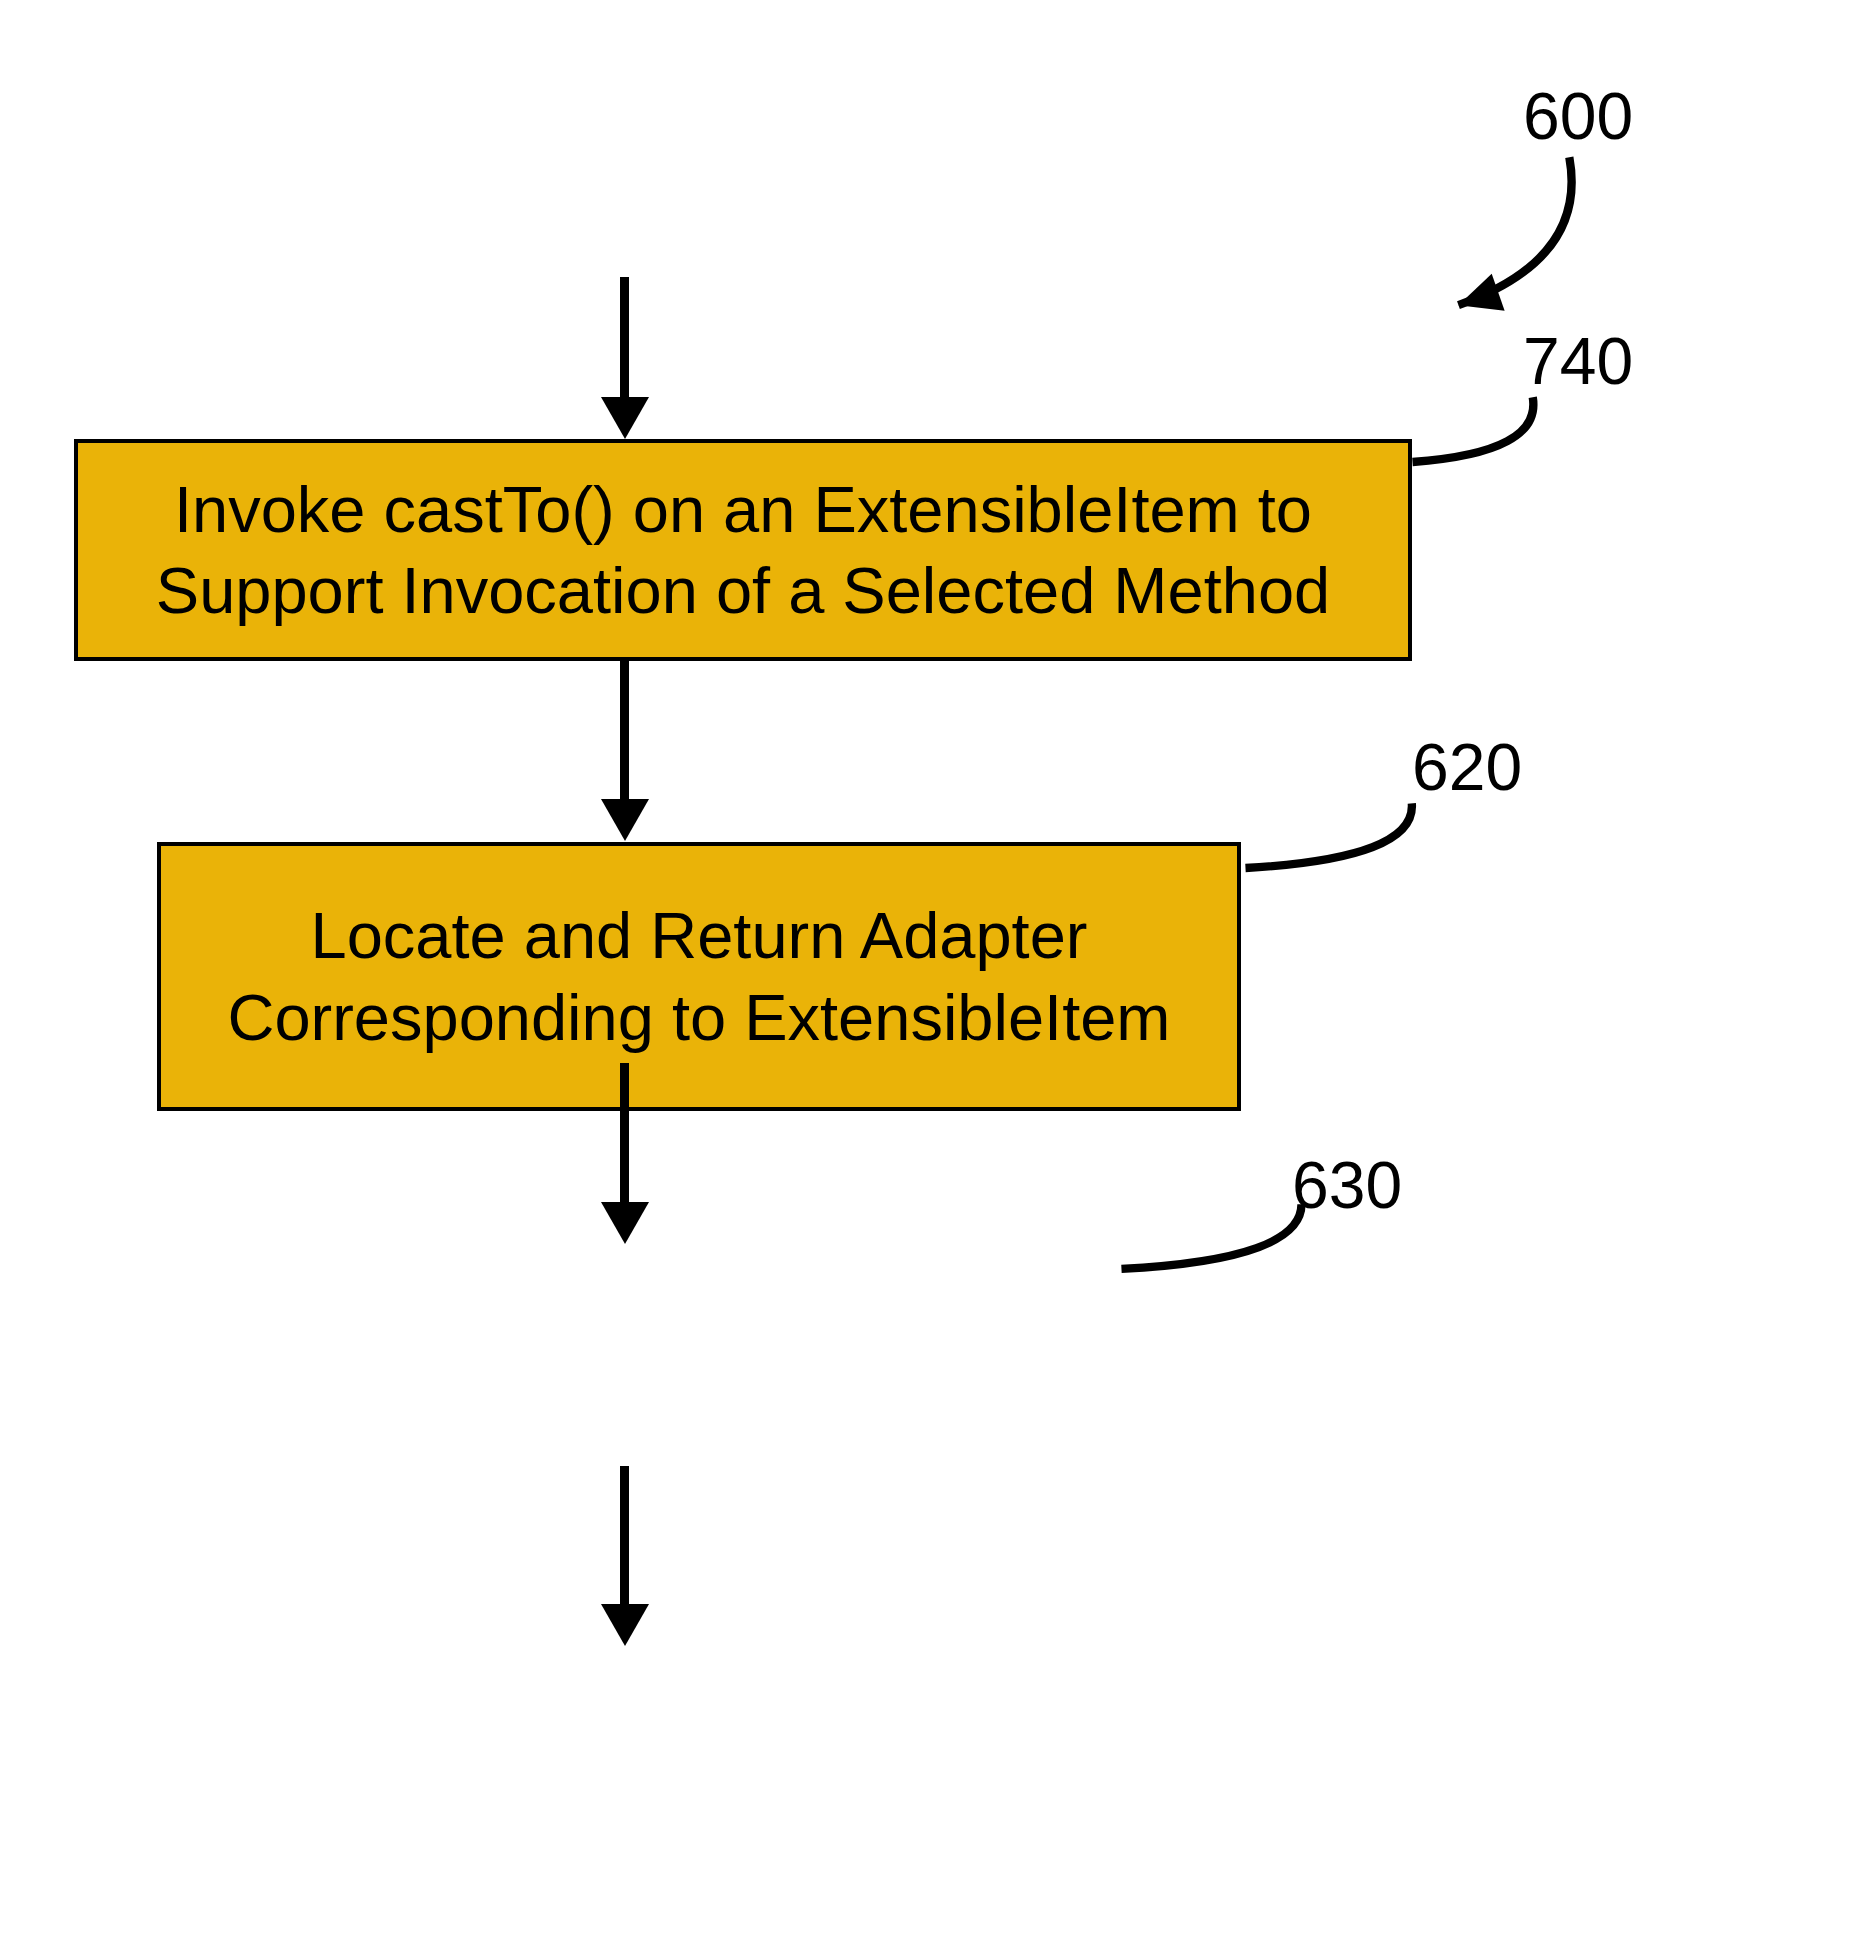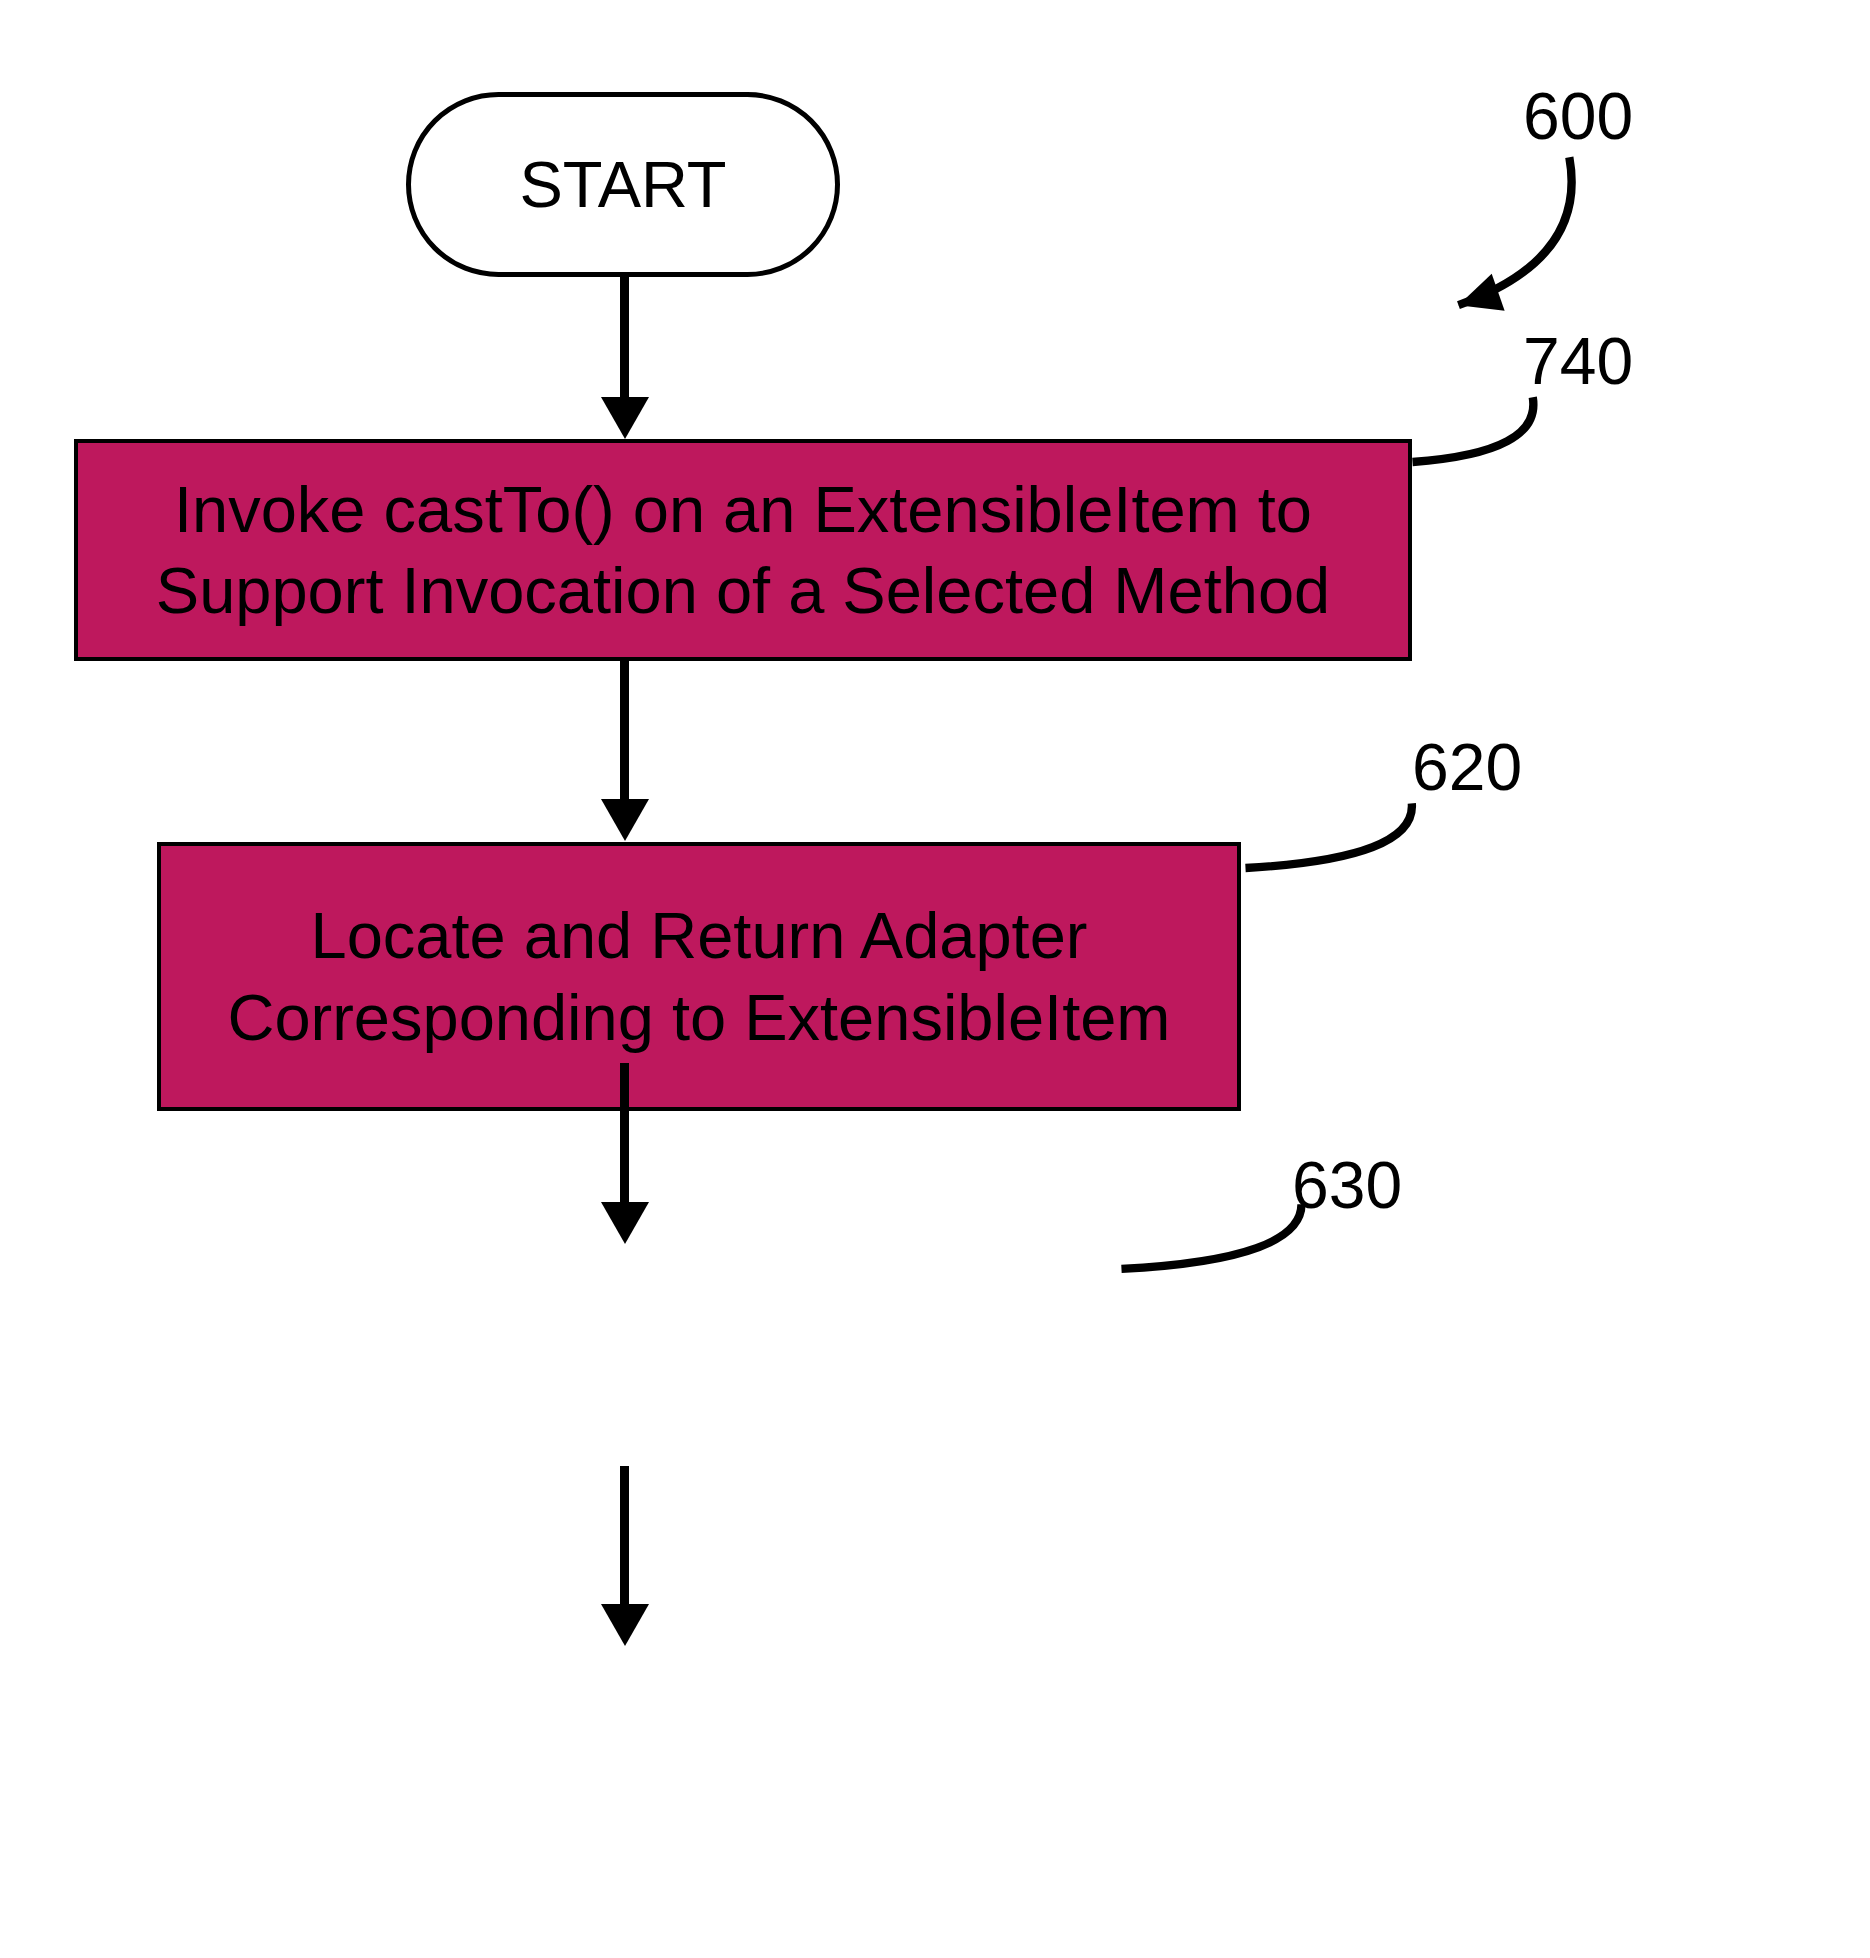--- a/index.html
+++ b/index.html
@@ -21,21 +21,21 @@
     align-items: center;
     justify-content: center;
     font-size: 65px;
     font-weight: 400;
     background: #fff;
     box-sizing: border-box;
   }
   .process {
     position: absolute;
     border: 4.6px solid #000;
-    background: #be185d;
+    background: #eab308;
     display: flex;
     align-items: center;
     justify-content: center;
     text-align: center;
     font-size: 65px;
     line-height: 1.25;
     box-sizing: border-box;
     padding: 9.2px 18.5px;
   }
   .ref-label {
@@ -57,23 +57,20 @@
   .leader-svg {
     position: absolute;
     overflow: visible;
   }
 </style>
 </head>
 <body>
 
 <div class="canvas">
 
-  <div class="terminal" style="left:406px; top:92px; width:434px; height:185px;">
-    <span>START</span>
-  </div>
 
   <div class="arrow-line" style="left:620px; top:277px; width:9.2px; height:125px;"></div>
   <div class="arrow-head" style="left:601px; top:397px;"></div>
 
   <div class="process" style="left:74px; top:439px; width:1338px; height:222px;">
     <span>Invoke castTo() on an ExtensibleItem to Support Invocation of a Selected Method</span>
   </div>
 
   <div class="arrow-line" style="left:620px; top:661px; width:9.2px; height:143px;"></div>
   <div class="arrow-head" style="left:601px; top:799px;"></div>

